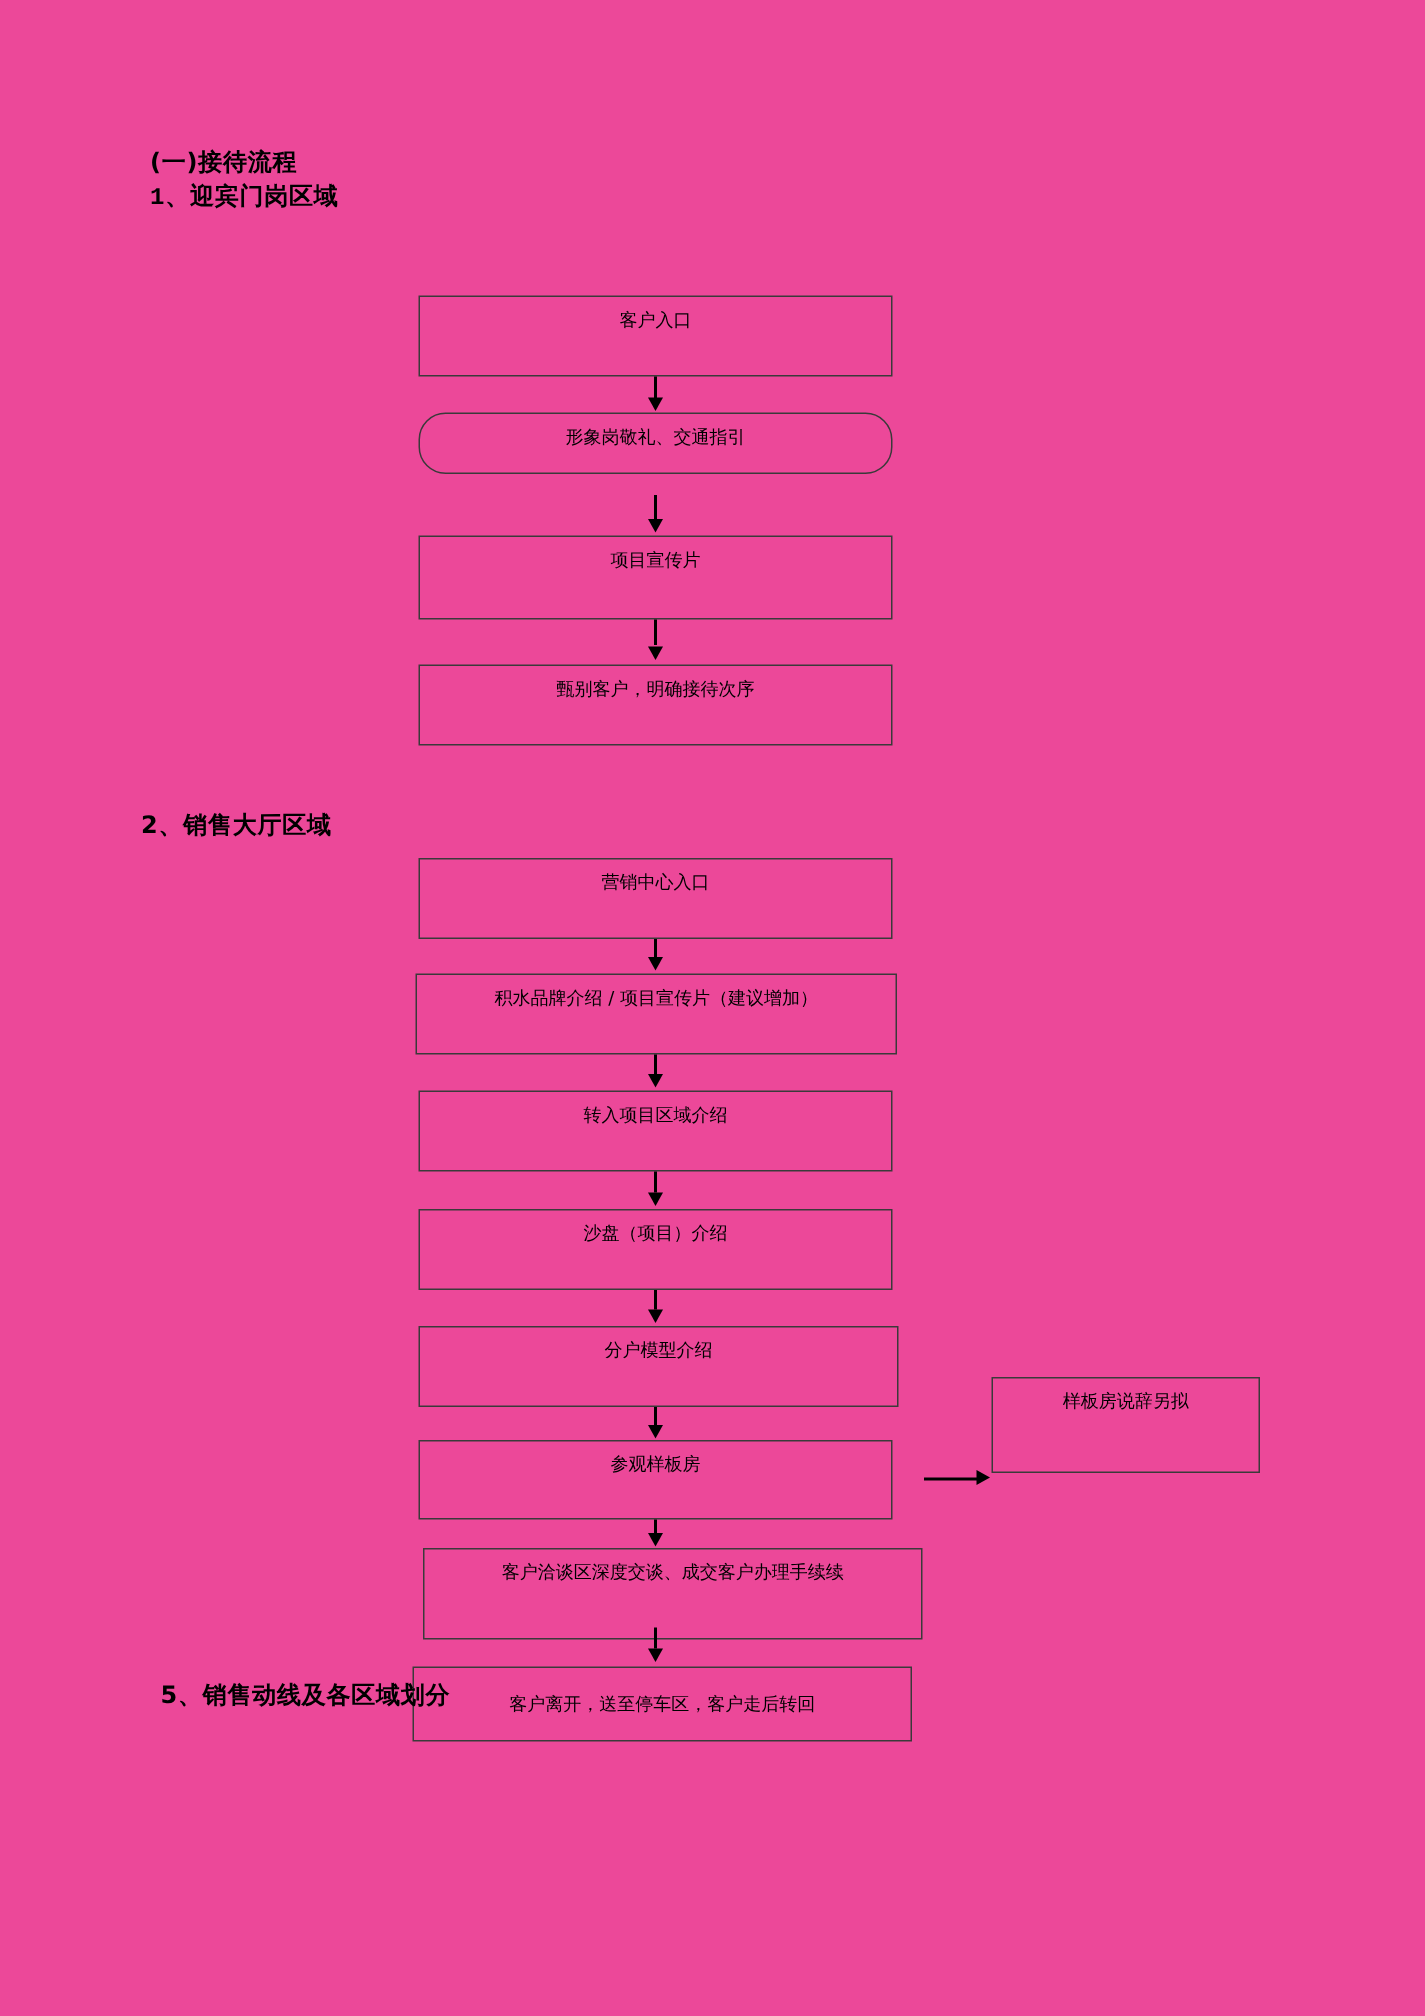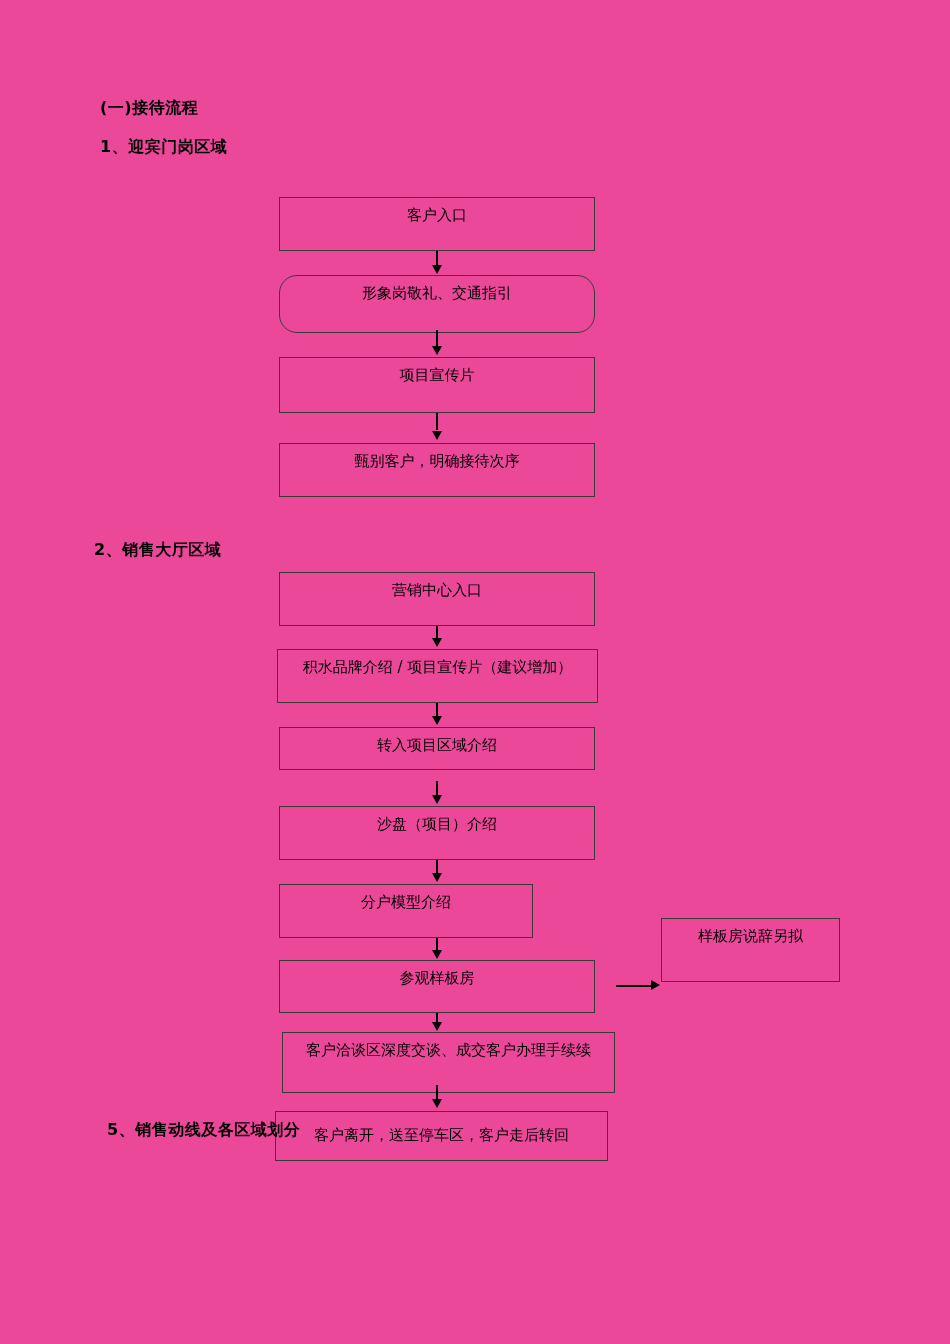--- a/index.html
+++ b/index.html
@@ -22,35 +22,35 @@
   
   .heading {
     position: absolute;
     font-weight: bold;
     font-size: 16px;
     line-height: 1.2;
     white-space: nowrap;
     letter-spacing: 0.5px;
   }
   .heading-1 { left: 100px; top: 98px; }
-  .heading-2 { left: 100px; top: 137px; }
+  .heading-2 { left: 100px; top: 123px; font-family: Liberation Mono, monospace; }
   .heading-3 { left: 94px; top: 540px; }
   .heading-4 { left: 107px; top: 1120px; z-index: 5; }
 
   
   .flow-box {
     position: absolute;
     box-sizing: border-box;
     border: 1.5px solid #3a3a3a;
     background: transparent;
     display: flex;
     justify-content: center;
     align-items: flex-start;
     padding: 6px 8px 0 8px;
-    font-size: 15px;
+    font-size: 12px;
     line-height: 1.55;
     text-align: center;
     color: #000;
   }
   .flow-box > span { display: block; width: 100%; }
 
   
   .connector {
     position: absolute;
     background: #000;
@@ -83,21 +83,21 @@
   <div class="heading heading-2">1、迎宾门岗区域</div>
   <div class="heading heading-3">2、销售大厅区域</div>
   <div class="heading heading-4">5、销售动线及各区域划分</div>
 
   <div class="flow-box" style="left:279px; top:197px; width:316px; height:54px;">
     <span>客户入口</span>
   </div>
   <div class="connector v-line" style="left:436px; top:251px; height:15px;"></div>
   <div class="arrow-down" style="left:432px; top:265px;"></div>
 
-  <div class="flow-box" style="left:279px; top:275px; width:316px; height:58px;border-radius:18px;">
+  <div class="flow-box" style="left:279px; top:275px; width:316px; height:41px;border-radius:18px;">
     <span>形象岗敬礼、交通指引</span>
   </div>
   <div class="connector v-line" style="left:436px; top:330px; height:16px;"></div>
   <div class="arrow-down" style="left:432px; top:346px;"></div>
 
   <div class="flow-box" style="left:279px; top:357px; width:316px; height:56px;">
     <span>项目宣传片</span>
   </div>
   <div class="connector v-line" style="left:436px; top:413px; height:17px;"></div>
   <div class="arrow-down" style="left:432px; top:431px;"></div>
@@ -111,33 +111,33 @@
   </div>
   <div class="connector v-line" style="left:436px; top:626px; height:12px;"></div>
   <div class="arrow-down" style="left:432px; top:638px;"></div>
 
   <div class="flow-box" style="left:277px; top:649px; width:321px; height:54px;">
     <span>积水品牌介绍 / 项目宣传片（建议增加）</span>
   </div>
   <div class="connector v-line" style="left:436px; top:703px; height:13px;"></div>
   <div class="arrow-down" style="left:432px; top:716px;"></div>
 
-  <div class="flow-box" style="left:279px; top:727px; width:316px; height:43px;">
+  <div class="flow-box" style="left:279px; top:727px; width:316px; height:54px;">
     <span>转入项目区域介绍</span>
   </div>
   <div class="connector v-line" style="left:436px; top:781px; height:14px;"></div>
   <div class="arrow-down" style="left:432px; top:795px;"></div>
 
   <div class="flow-box" style="left:279px; top:806px; width:316px; height:54px;">
     <span>沙盘（项目）介绍</span>
   </div>
   <div class="connector v-line" style="left:436px; top:860px; height:13px;"></div>
   <div class="arrow-down" style="left:432px; top:873px;"></div>
 
-  <div class="flow-box" style="left:279px; top:884px; width:254px; height:54px;">
+  <div class="flow-box" style="left:279px; top:884px; width:320px; height:54px;">
     <span>分户模型介绍</span>
   </div>
   <div class="connector v-line" style="left:436px; top:938px; height:12px;"></div>
   <div class="arrow-down" style="left:432px; top:950px;"></div>
 
   <div class="flow-box" style="left:279px; top:960px; width:316px; height:53px;">
     <span>参观样板房</span>
   </div>
 
   <div class="connector h-line" style="left:616px; top:985px; width:36px;"></div>

